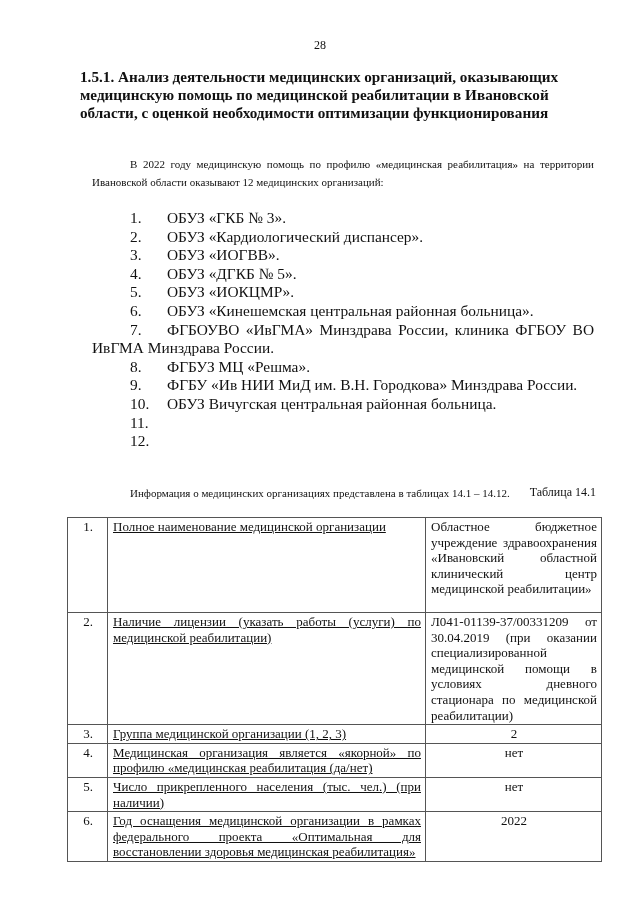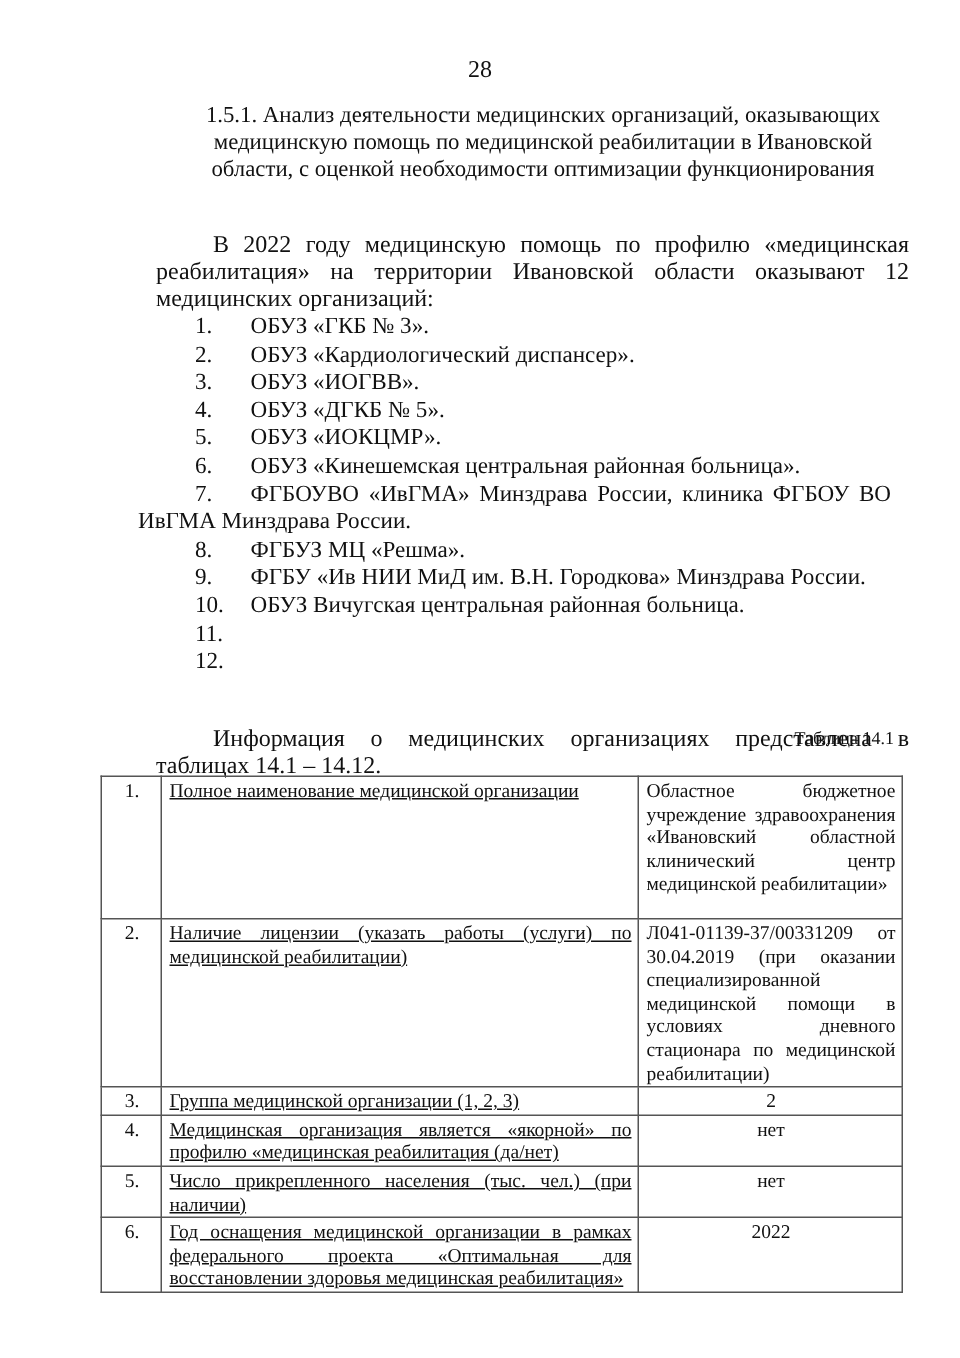--- a/index.html
+++ b/index.html
@@ -2,29 +2,29 @@
 <html><head>
 <meta charset="utf-8">
 <style>
   html, body { margin: 0; padding: 0; background: #ffffff; }
   body {
     width: 640px; height: 905px; position: relative; overflow: hidden;
     font-family: "Liberation Serif", serif; color: #111;
   }
   .page-num {
     position: absolute; top: 38px; left: 0; width: 640px;
-    text-align: center; font-size: 16px;
+    text-align: center; font-size: 12px;
   }
   .heading {
     position: absolute; top: 68px; left: 80px; width: 480px;
-    text-align: center; font-weight: normal; font-size: 15.2px; line-height: 18px; margin-left: 42px;
+    font-weight: bold; font-size: 15.2px; line-height: 18px;
   }
   .para {
-    position: absolute; left: 104px; width: 502px;
-    font-size: 16px; line-height: 18px; text-align: justify;
+    position: absolute; left: 92px; width: 502px;
+    font-size: 11px; line-height: 18px; text-align: justify;
     text-align-last: left;
   }
   .para .indent { display: inline-block; width: 38px; }
   .p1 { top: 155px; }
   .list {
     position: absolute; top: 209px; left: 92px; width: 502px;
     font-size: 15.4px; line-height: 18.6px;
   }
   .li { display: flex; }
   .li .num { width: 75px; padding-left: 38px; box-sizing: border-box; flex: none; }

